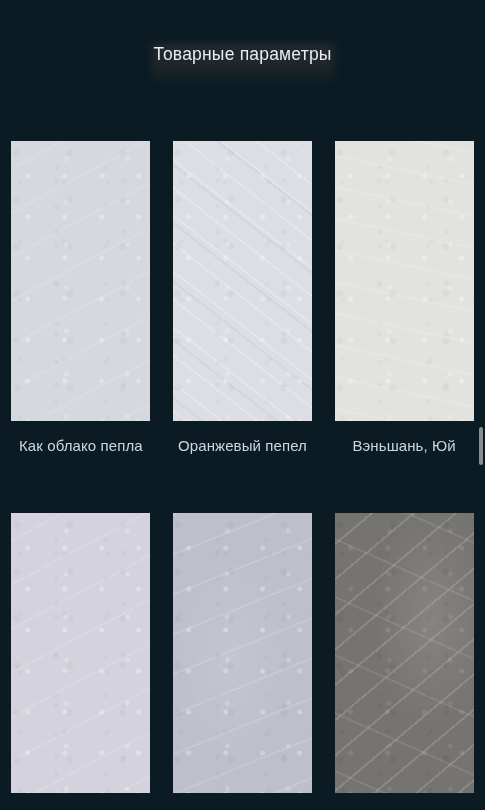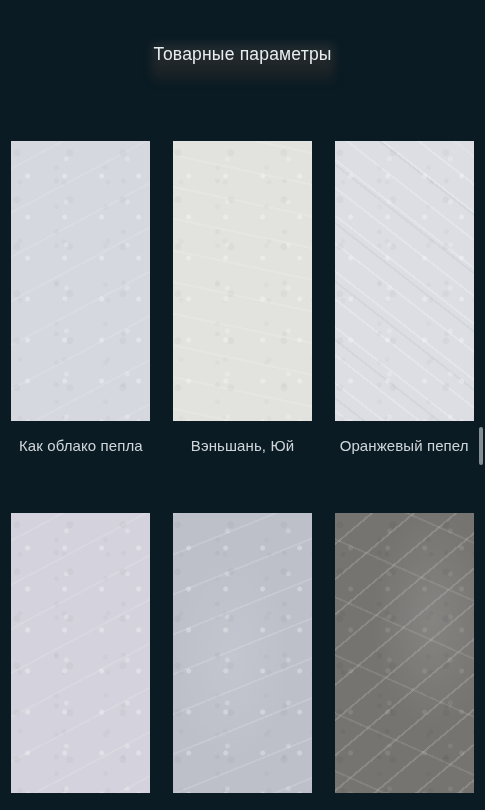--- a/index.html
+++ b/index.html
@@ -231,33 +231,33 @@
 
       <div class="cell">
         <div class="swatch tile-1" style="background-color: rgb(213, 216, 223);">
           <div class="veins"></div>
           <div class="grain"></div>
         </div>
         <div class="swatch-label" style="color: rgb(207, 214, 218);">Как облако пепла</div>
       </div>
 
       <div class="cell">
+        <div class="swatch tile-3" style="background-color: rgb(220, 222, 228);">
+          <div class="veins"></div>
+          <div class="grain"></div>
+        </div>
+        <div class="swatch-label" style="color: rgb(207, 214, 218);">Оранжевый пепел</div>
+      </div>
+
+      <div class="cell">
         <div class="swatch tile-2" style="background-color: rgb(226, 226, 222);">
           <div class="veins"></div>
           <div class="grain"></div>
         </div>
         <div class="swatch-label" style="color: rgb(207, 214, 218);">Вэньшань, Юй</div>
-      </div>
-
-      <div class="cell">
-        <div class="swatch tile-3" style="background-color: rgb(220, 222, 228);">
-          <div class="veins"></div>
-          <div class="grain"></div>
-        </div>
-        <div class="swatch-label" style="color: rgb(207, 214, 218);">Оранжевый пепел</div>
       </div>
 
     </div>
 
     <div class="grid-row">
 
       <div class="cell">
         <div class="swatch tile-4" style="background-color: rgb(212, 211, 221);">
           <div class="veins"></div>
           <div class="grain"></div>

